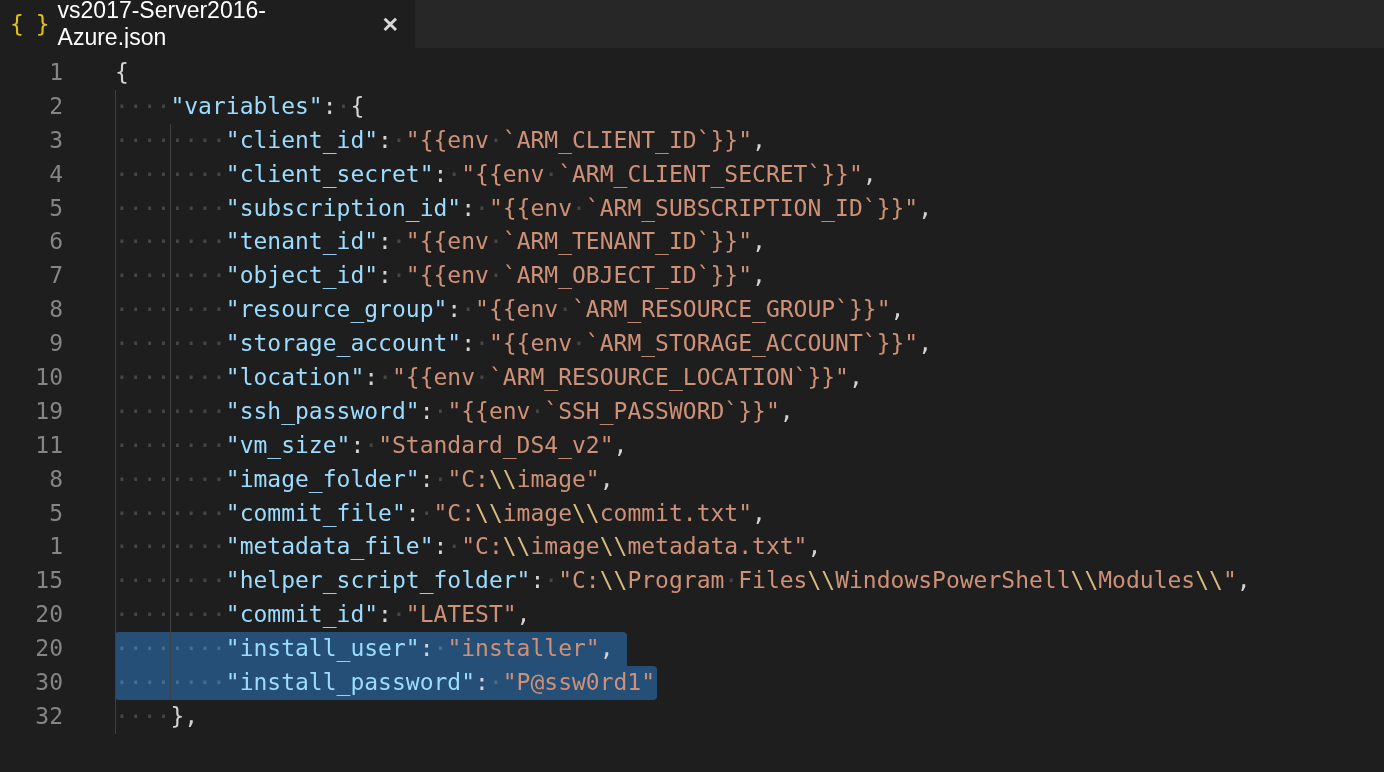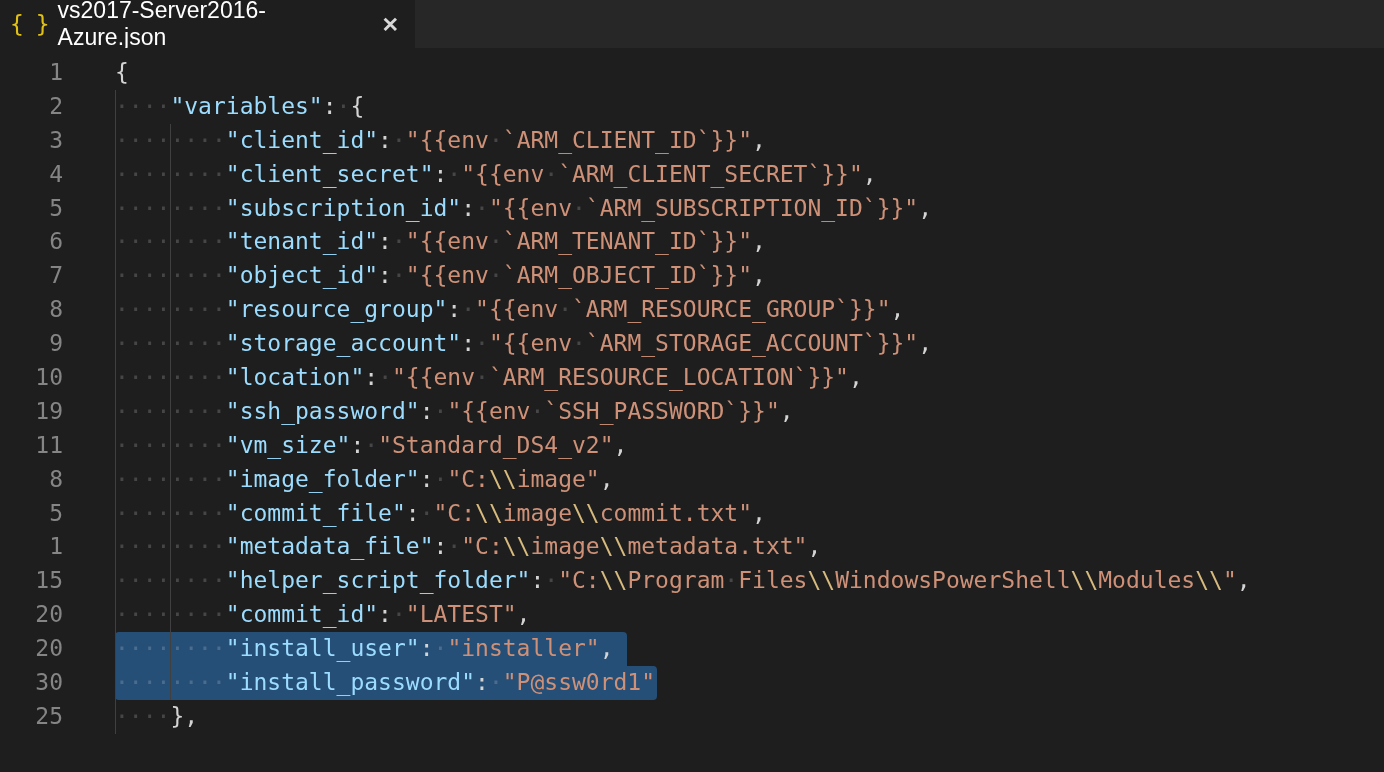--- a/index.html
+++ b/index.html
@@ -179,17 +179,17 @@
       </div>
       <div class="line">
         <div class="gutter">20</div>
         <div class="content"><div class="selection sel-nl" style="left: 0ch; width: calc(36ch + 14px);"></div><div class="indent-guide" style="left: 0ch;"></div><div class="indent-guide" style="left: 4ch;"></div><span class="code-text"><span class="t-ws">········</span><span class="t-key">"install_user"</span><span class="t-punct">:</span><span class="t-ws">·</span><span class="t-str">"installer"</span><span class="t-punct">,</span></span></div>
       </div>
       <div class="line">
         <div class="gutter">30</div>
         <div class="content"><div class="selection" style="left: 0ch; width: calc(39ch + 2px);"></div><div class="indent-guide" style="left: 0ch;"></div><div class="indent-guide" style="left: 4ch;"></div><span class="code-text"><span class="t-ws">········</span><span class="t-key">"install_password"</span><span class="t-punct">:</span><span class="t-ws">·</span><span class="t-str">"P@ssw0rd1"</span></span></div>
       </div>
       <div class="line">
-        <div class="gutter">25</div>
+        <div class="gutter">32</div>
         <div class="content"><div class="indent-guide" style="left: 0ch;"></div><span class="code-text"><span class="t-ws">····</span><span class="t-punct">},</span></span></div>
       </div>
     </div>
 </div>
 
 </body></html>

